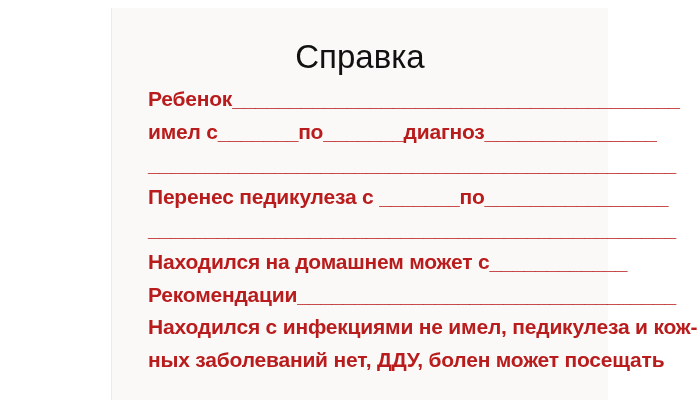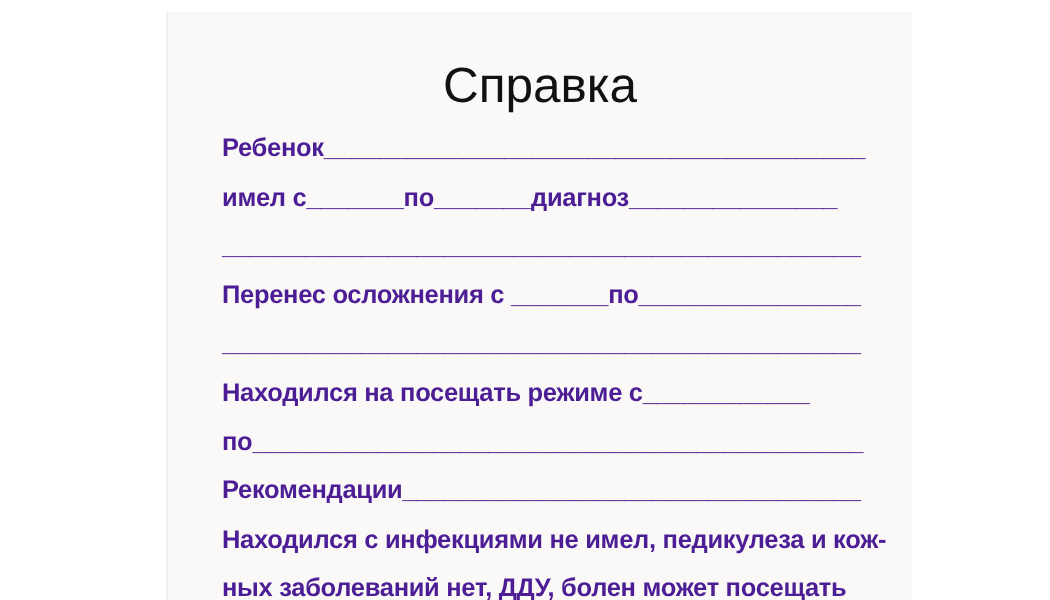--- a/index.html
+++ b/index.html
@@ -28,43 +28,42 @@
     font-weight: 400;
     line-height: 36px;
     color: #111111;
     letter-spacing: 0px;
   }
   .content {
     padding-left: 28px;
     padding-right: 4px;
   }
   .form-line {
-    font-size: 17px;
+    font-size: 21px;
     font-weight: bold;
     line-height: 24.6px;
-    color: #4c1d95;
+    color: #b91c1c;
     white-space: pre;
     letter-spacing: -0.2px;
   }
 </style>
 </head>
 <body>
 
 <div class="page">
   <div class="sheet">
 
     <div class="doc-title">Справка</div>
 
     <div class="content">
       <div class="form-line">Ребенок_______________________________________</div>
       <div class="form-line">имел с_______по_______диагноз_______________</div>
       <div class="form-line">______________________________________________</div>
-      <div class="form-line">Перенес осложнения с _______по________________</div>
+      <div class="form-line">Перенес педикулеза с _______по________________</div>
       <div class="form-line">______________________________________________</div>
-      <div class="form-line">Находился на посещать режиме с____________</div>
-      <div class="form-line">по____________________________________________</div>
+      <div class="form-line">Находился на домашнем может с____________</div>
       <div class="form-line">Рекомендации_________________________________</div>
       <div class="form-line">Находился с инфекциями не имел, педикулеза и кож-</div>
       <div class="form-line">ных заболеваний нет, ДДУ, болен может посещать</div>
     </div>
 
   </div>
 </div>
 
 </body></html>

